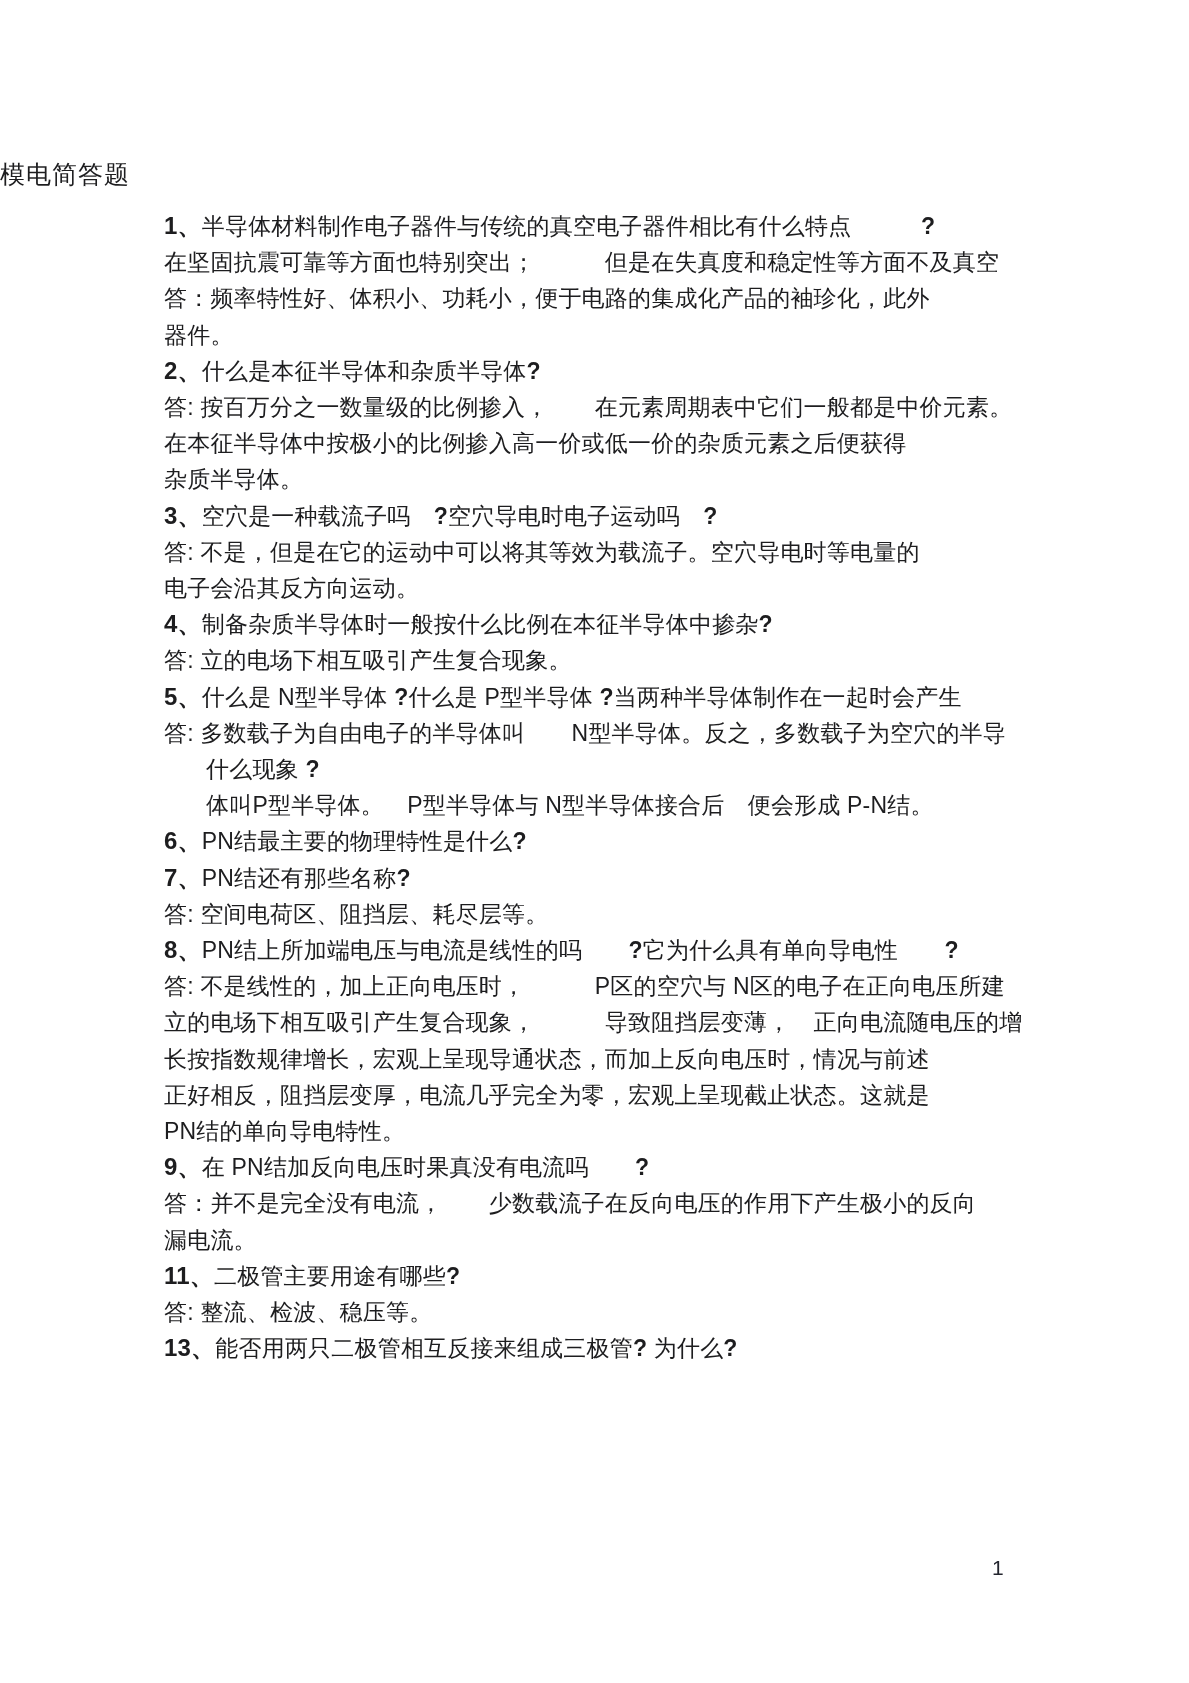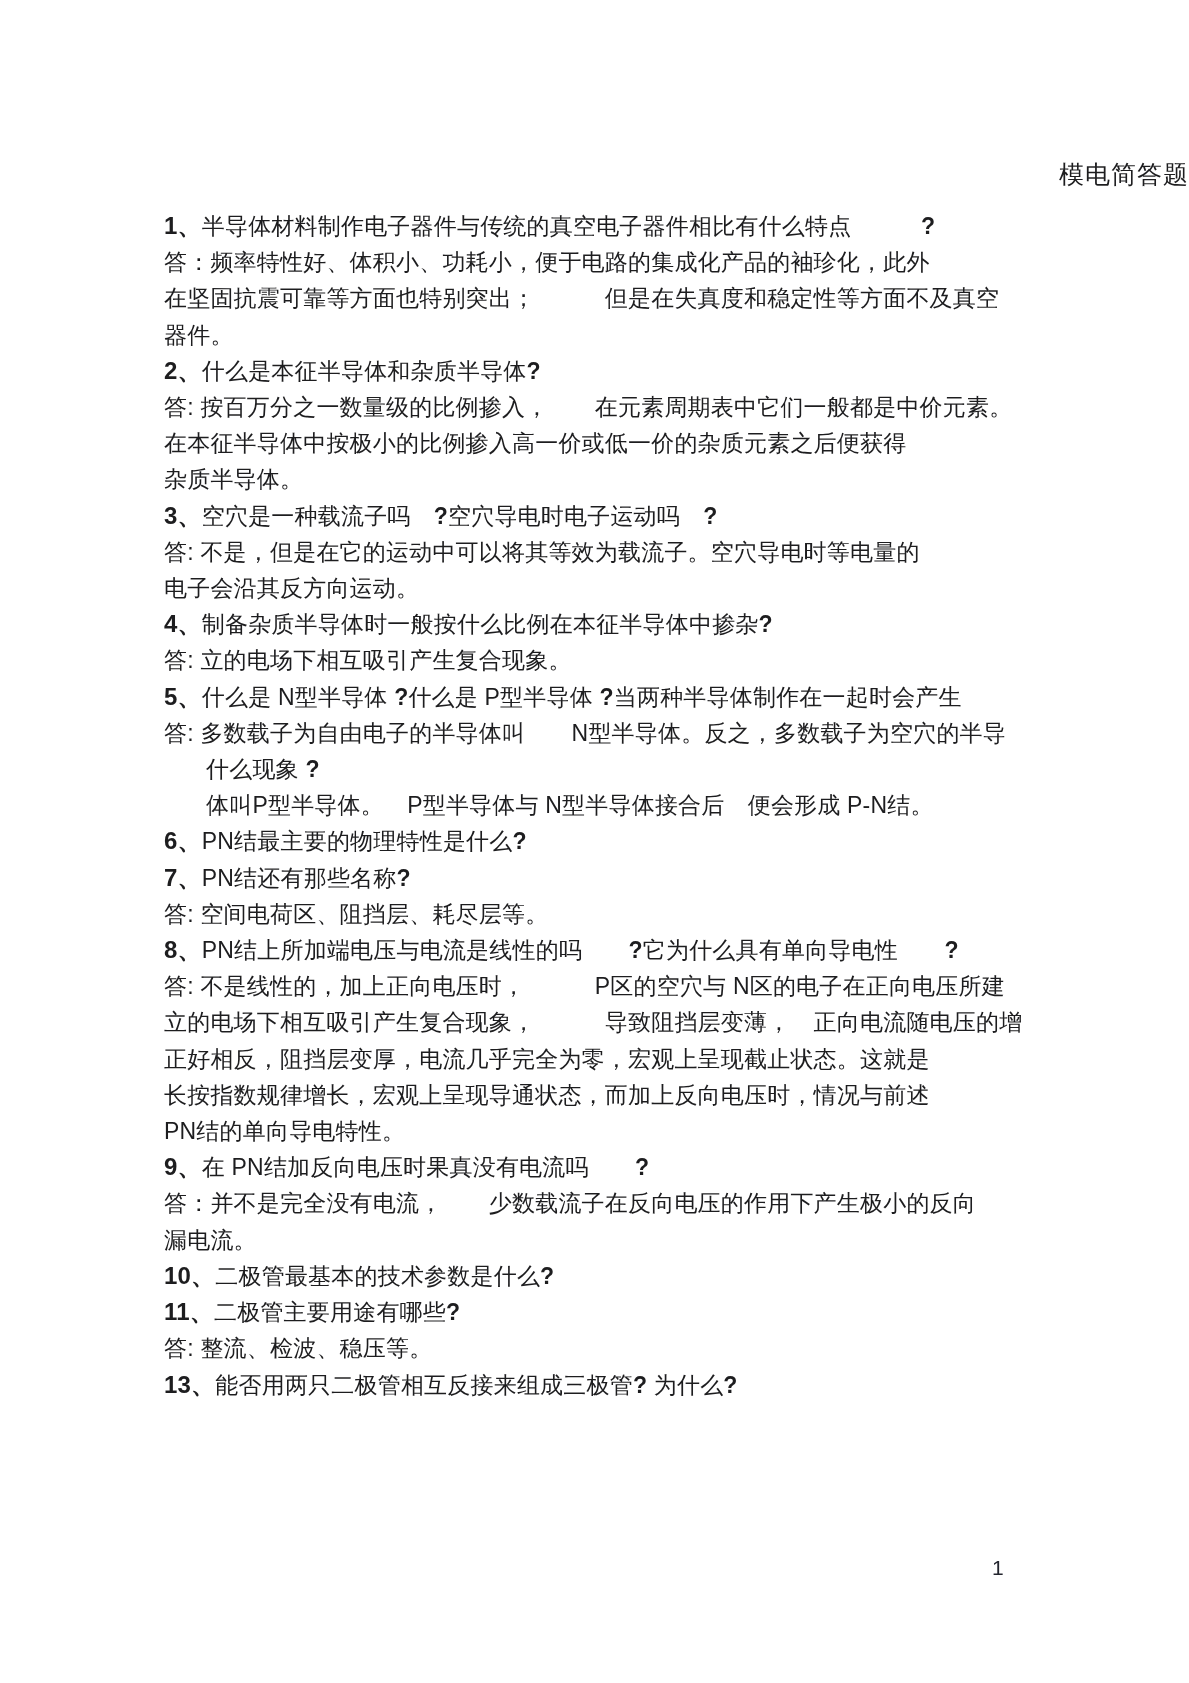--- a/index.html
+++ b/index.html
@@ -14,21 +14,21 @@
     background: #ffffff;
     overflow: hidden;
     font-family: "Liberation Sans", "DejaVu Sans", sans-serif;
     color: #1d1d1f;
   }
   .doc-title {
     position: absolute;
     top: 158px;
     left: 0;
     width: 100%;
-    text-align: right;
+    text-align: left;
     font-size: 25px;
     font-weight: 400;
     margin: 0;
     letter-spacing: 1px;
   }
   .content {
     position: absolute;
     left: 164px;
     top: 208px;
     width: 760px;
@@ -61,47 +61,46 @@
     color: #23252e;
   }
 </style>
 </head>
 <body>
 
 <div class="page">
   <h1 class="doc-title">模电简答题</h1>
   <div class="content">
       <div class="line"><span class="qnum">1、</span>半导体材料制作电子器件与传统的真空电子器件相比有什么特点　　　<span class="qmark">?</span></div>
+      <div class="line">在坚固抗震可靠等方面也特别突出；　　　但是在失真度和稳定性等方面不及真空</div>
       <div class="line">答：频率特性好、体积小、功耗小，便于电路的集成化产品的袖珍化，此外</div>
-      <div class="line">在坚固抗震可靠等方面也特别突出；　　　但是在失真度和稳定性等方面不及真空</div>
       <div class="line">器件。</div>
       <div class="line"><span class="qnum">2、</span>什么是本征半导体和杂质半导体<span class="qmark">?</span></div>
       <div class="line">答: 按百万分之一数量级的比例掺入，　　在元素周期表中它们一般都是中价元素。</div>
       <div class="line">在本征半导体中按极小的比例掺入高一价或低一价的杂质元素之后便获得</div>
       <div class="line">杂质半导体。</div>
       <div class="line"><span class="qnum">3、</span>空穴是一种载流子吗　<span class="qmark">?</span>空穴导电时电子运动吗　<span class="qmark">?</span></div>
       <div class="line">答: 不是，但是在它的运动中可以将其等效为载流子。空穴导电时等电量的</div>
       <div class="line">电子会沿其反方向运动。</div>
       <div class="line"><span class="qnum">4、</span>制备杂质半导体时一般按什么比例在本征半导体中掺杂<span class="qmark">?</span></div>
       <div class="line">答: 立的电场下相互吸引产生复合现象。</div>
       <div class="line"><span class="qnum">5、</span>什么是 N型半导体 <span class="qmark">?</span>什么是 P型半导体 <span class="qmark">?</span>当两种半导体制作在一起时会产生</div>
       <div class="line">答: 多数载子为自由电子的半导体叫　　N型半导体。反之，多数载子为空穴的半导</div>
       <div class="line indent1">什么现象 <span class="qmark">?</span></div>
       <div class="line indent1">体叫P型半导体。　P型半导体与 N型半导体接合后　便会形成 P-N结。</div>
       <div class="line"><span class="qnum">6、</span>PN结最主要的物理特性是什么<span class="qmark">?</span></div>
       <div class="line"><span class="qnum">7、</span>PN结还有那些名称<span class="qmark">?</span></div>
       <div class="line">答: 空间电荷区、阻挡层、耗尽层等。</div>
       <div class="line"><span class="qnum">8、</span>PN结上所加端电压与电流是线性的吗　　<span class="qmark">?</span>它为什么具有单向导电性　　<span class="qmark">?</span></div>
       <div class="line">答: 不是线性的，加上正向电压时，　　　P区的空穴与 N区的电子在正向电压所建</div>
       <div class="line">立的电场下相互吸引产生复合现象，　　　导致阻挡层变薄，　正向电流随电压的增</div>
+      <div class="line">长按指数规律增长，宏观上呈现导通状态，而加上反向电压时，情况与前述</div>
       <div class="line">正好相反，阻挡层变厚，电流几乎完全为零，宏观上呈现截止状态。这就是</div>
-      <div class="line">长按指数规律增长，宏观上呈现导通状态，而加上反向电压时，情况与前述</div>
       <div class="line">PN结的单向导电特性。</div>
       <div class="line"><span class="qnum">9、</span>在 PN结加反向电压时果真没有电流吗　　<span class="qmark">?</span></div>
       <div class="line">答：并不是完全没有电流，　　少数载流子在反向电压的作用下产生极小的反向</div>
       <div class="line">漏电流。</div>
-      <div class="line"><span class="qnum">10、</span>二极管最基本的技术参数是什么<span class="qmark">?</span></div>
       <div class="line"><span class="qnum">11、</span>二极管主要用途有哪些<span class="qmark">?</span></div>
       <div class="line">答: 整流、检波、稳压等。</div>
       <div class="line"><span class="qnum">13、</span>能否用两只二极管相互反接来组成三极管<span class="qmark">?</span> 为什么<span class="qmark">?</span></div>
     </div>
   <div class="page-number">1</div>
 </div>
 
 </body></html>

